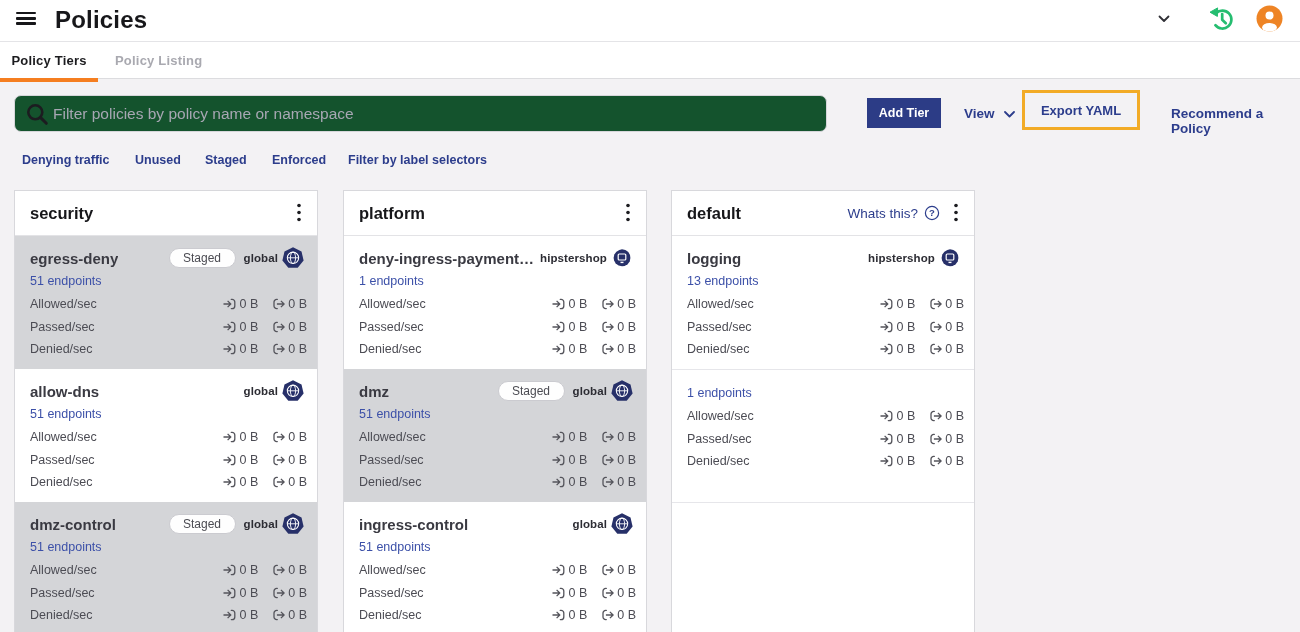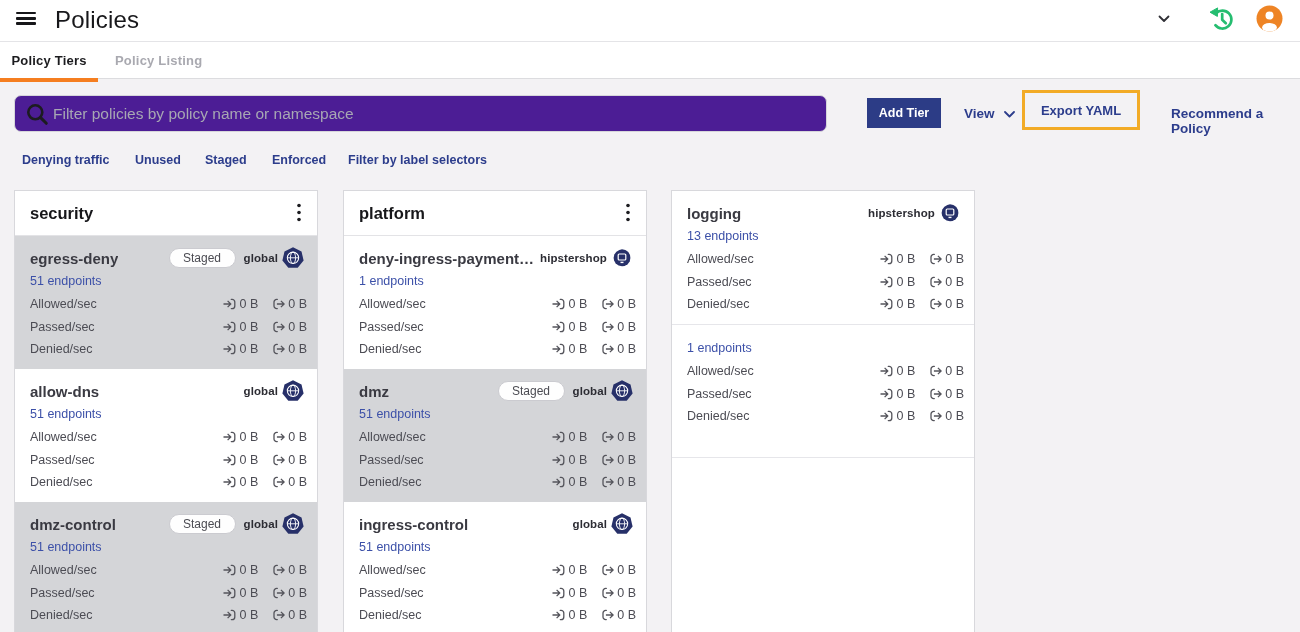--- a/index.html
+++ b/index.html
@@ -2,34 +2,34 @@
 <html><head>
 <meta charset="utf-8">
 <style>
 * { margin:0; padding:0; box-sizing:border-box; }
 html,body { width:1300px; height:632px; overflow:hidden; background:#f3f2f4;
   font-family:"Liberation Sans", sans-serif; }
 .topbar { position:absolute; left:0; top:0; width:1300px; height:42px; background:#fff;
   border-bottom:1px solid #e4e4e7; }
 .burger { position:absolute; left:16px; top:12px; width:20px; height:13px; }
 .burger div { height:2.4px; background:#17171a; border-radius:1px; margin-bottom:2.8px; }
-h1.title { position:absolute; left:55px; top:6px; font-size:24px; font-weight:400; color:#17171a;
+h1.title { position:absolute; left:55px; top:6px; font-size:24px; font-weight:700; color:#17171a;
   letter-spacing:0.2px; }
 .cluster { position:absolute; left:968px; top:11px; font-size:14px; color:#27272c;margin-top:48px; }
 .clus-chev { position:absolute; left:1158px; top:15px; }
 .hist { position:absolute; left:1208px; top:5px; }
 .avatar { position:absolute; left:1256px; top:5px; }
 .tabs { position:absolute; left:0; top:42px; width:1300px; height:37px; background:#fff;
   border-bottom:1px solid #dcdcdf; }
 .tab { position:absolute; top:0; height:36px; display:flex; align-items:center; font-size:13px; font-weight:700; letter-spacing:0.2px; }
 .tab1 { left:0; width:98px; justify-content:center; color:#1b1b1e; }
 .tab1::after { content:""; position:absolute; left:0; bottom:-4px; width:98px; height:4px; background:#f57e20; }
 .tab2 { left:115px; color:#a9a9b0; }
 
-.search { position:absolute; left:14px; top:95px; width:813px; height:37px; background:#4c1d95;
+.search { position:absolute; left:14px; top:95px; width:813px; height:37px; background:#14532d;
   border:1px solid #d6d6da; border-radius:7px; }
 .search svg { position:absolute; left:11px; top:7px; }
 .search .ph { position:absolute; left:38px; top:9px; font-size:15.5px; color:#a7a7b3; }
 .btn-addtier { position:absolute; left:867px; top:98px; width:74px; height:30px; background:#2c3c86;
   border-radius:0; color:#fff; font-size:12.5px; font-weight:700; display:flex; align-items:center; justify-content:center; }
 .view { position:absolute; left:964px; top:106px; font-size:13.5px; font-weight:700; color:#2c3d8c; }
 .view svg { margin-left:9px; }
 .export { position:absolute; left:1022px; top:90px; width:118px; height:40px; border:3px solid #f2ab26;
   display:flex; align-items:center; justify-content:center; color:#2c3d8c; font-size:13px; font-weight:700; }
 .recommend { position:absolute; left:1149px; top:106px; font-size:13.5px; font-weight:700; color:#2c3d8c;padding-left:22px; }
@@ -576,20 +576,33 @@
           <svg width="12" height="12" viewBox="0 0 12 12">
             <path d="M4.3 1.4 h-0.6 a2.7 2.7 0 0 0 -2.7 2.7 v3.8 a2.7 2.7 0 0 0 2.7 2.7 h0.6" fill="none" stroke="#54545b" stroke-width="1.3" stroke-linecap="round"></path>
             <path d="M3.9 6 H10.5 M7.9 2.9 L11.1 6 L7.9 9.1" fill="none" stroke="#54545b" stroke-width="1.3" stroke-linejoin="round"></path>
           </svg>
           <span>0 B</span>
         </span>
       </div>
     </div>
 </div>
 <div class="col col-def">
+  <div class="tier-head">
+      <span class="tname">default</span>
+      <span class="sp"></span>
+    <span class="whats">Whats this?<svg width="16" height="16" viewBox="0 0 16 16">
+          <circle cx="8" cy="8" r="6.6" fill="none" stroke="#2c3d8c" stroke-width="1.2"></circle>
+          <text x="8" y="11.2" text-anchor="middle" font-size="9.5" font-weight="700" fill="#2c3d8c" font-family="Liberation Sans">?</text>
+        </svg></span>
+    <svg width="4" height="20" viewBox="0 0 4 20">
+        <circle cx="2" cy="2.5" r="1.8" fill="#1c1c20"></circle>
+        <circle cx="2" cy="9.5" r="1.8" fill="#1c1c20"></circle>
+        <circle cx="2" cy="16.5" r="1.8" fill="#1c1c20"></circle>
+      </svg>
+    </div>
   <div class="card enforced" id="c31">
       <div class="row-t">
         <span class="pname">logging</span>
         <span class="sp"></span>
         <span class="nsname">hipstershop</span>
         <span class="islot">
           <svg width="18" height="18" viewBox="0 0 18 18">
             <polygon points="9,0.2 12.4,1 15.3,3 17,6.1 17.4,9 16.7,12.4 14.6,15.3 11.6,16.9 9,17.3 5.6,16.6 2.7,14.5 1.1,11.5 0.6,9 1.3,5.6 3.4,2.7 6.4,1.1" fill="#273069"></polygon>
             <rect x="5.2" y="5" width="7.6" height="6" rx="1" fill="none" stroke="#fff" stroke-width="1.2"></rect>
             <path d="M7.5 13.4 h3" stroke="#fff" stroke-width="1.4"></path>

